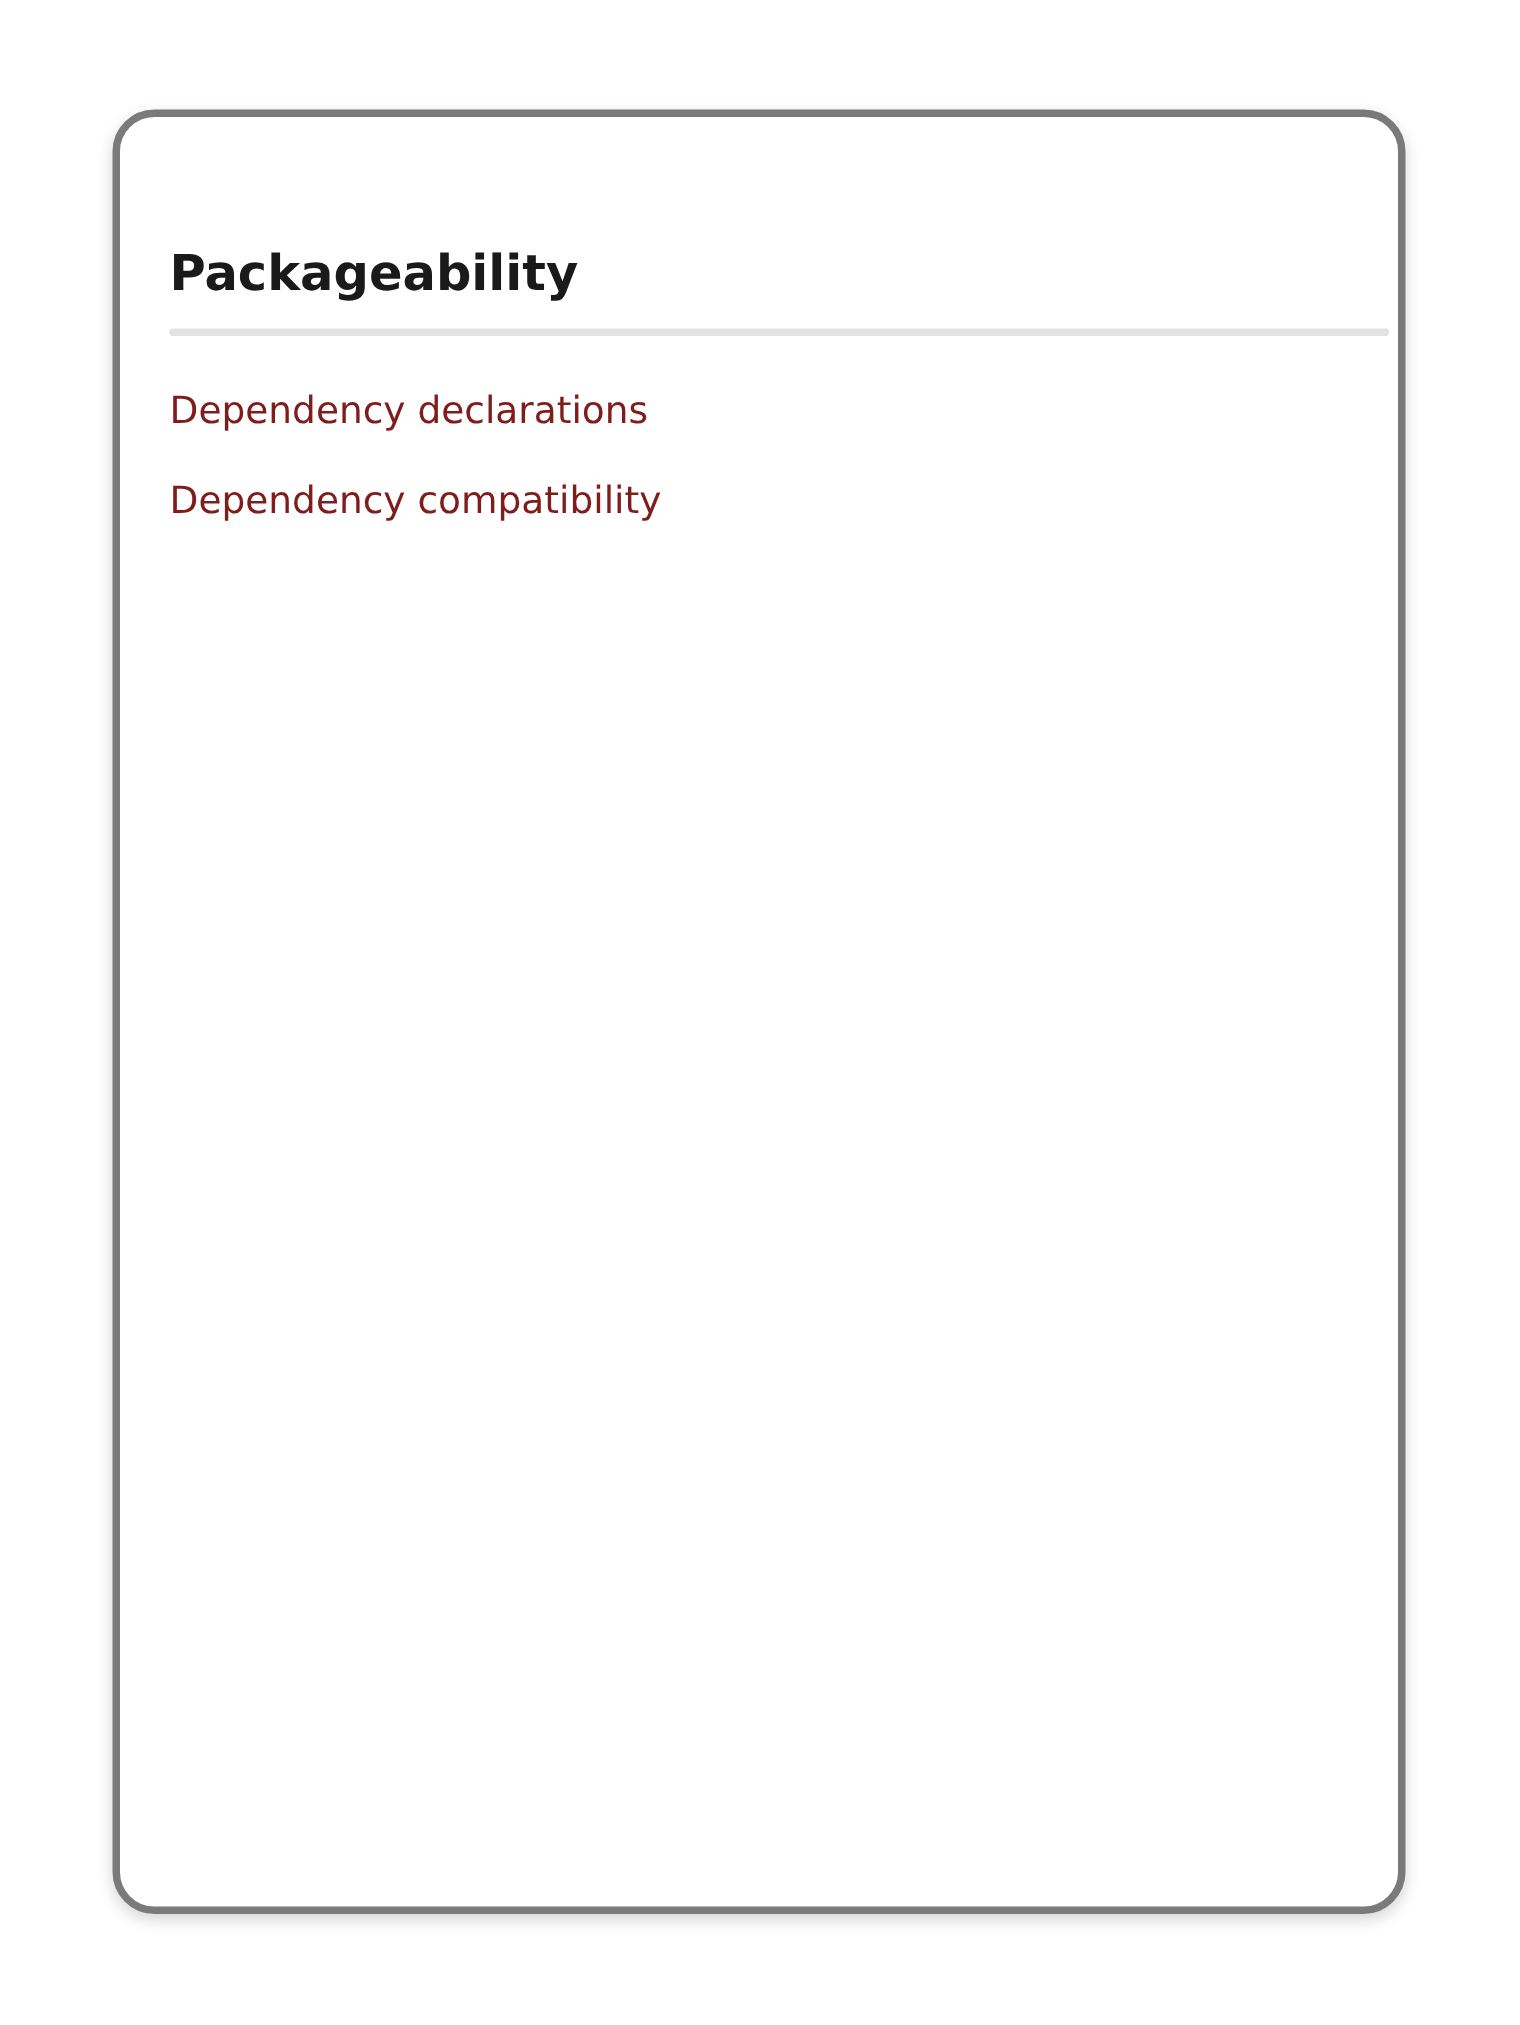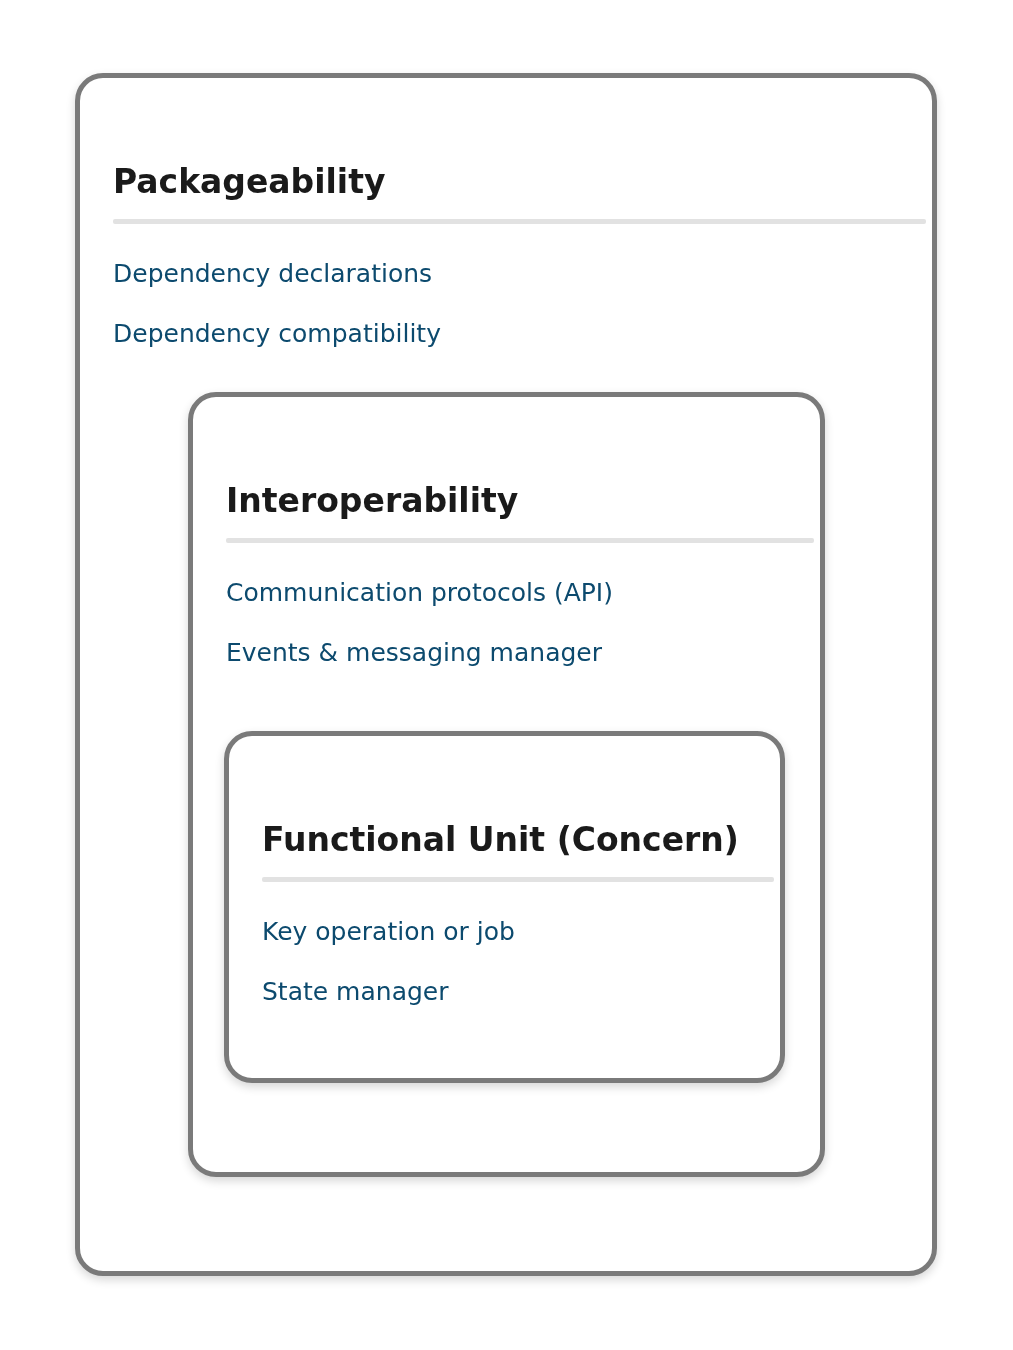--- a/index.html
+++ b/index.html
@@ -45,45 +45,32 @@
     top: 141px;
     height: 5px;
     background: #e2e2e2;
     border-radius: 2px;
   }
   .box-item {
     position: absolute;
     left: 33px;
     font-size: 25px;
     line-height: 1.2;
-    color: #0c4a6e;
+    color: #7f1d1d;
     white-space: nowrap;
   }
   .item-1 { top: 181px; }
   .item-2 { top: 241px; }
 </style>
 </head>
 <body>
 
 <div class="canvas">
 
   <div class="box box-outer">
     <div class="box-title">Packageability</div>
     <div class="divider"></div>
     <div class="box-item item-1">Dependency declarations</div>
     <div class="box-item item-2">Dependency compatibility</div>
 
-    <div class="box box-middle">
-      <div class="box-title">Interoperability</div>
-      <div class="divider"></div>
-      <div class="box-item item-1">Communication protocols (API)</div>
-      <div class="box-item item-2">Events &amp; messaging manager</div>
-
-      <div class="box box-inner">
-        <div class="box-title">Functional Unit (Concern)</div>
-        <div class="divider"></div>
-        <div class="box-item item-1">Key operation or job</div>
-        <div class="box-item item-2">State manager</div>
-      </div>
-    </div>
   </div>
 
 </div>
 
 </body></html>

